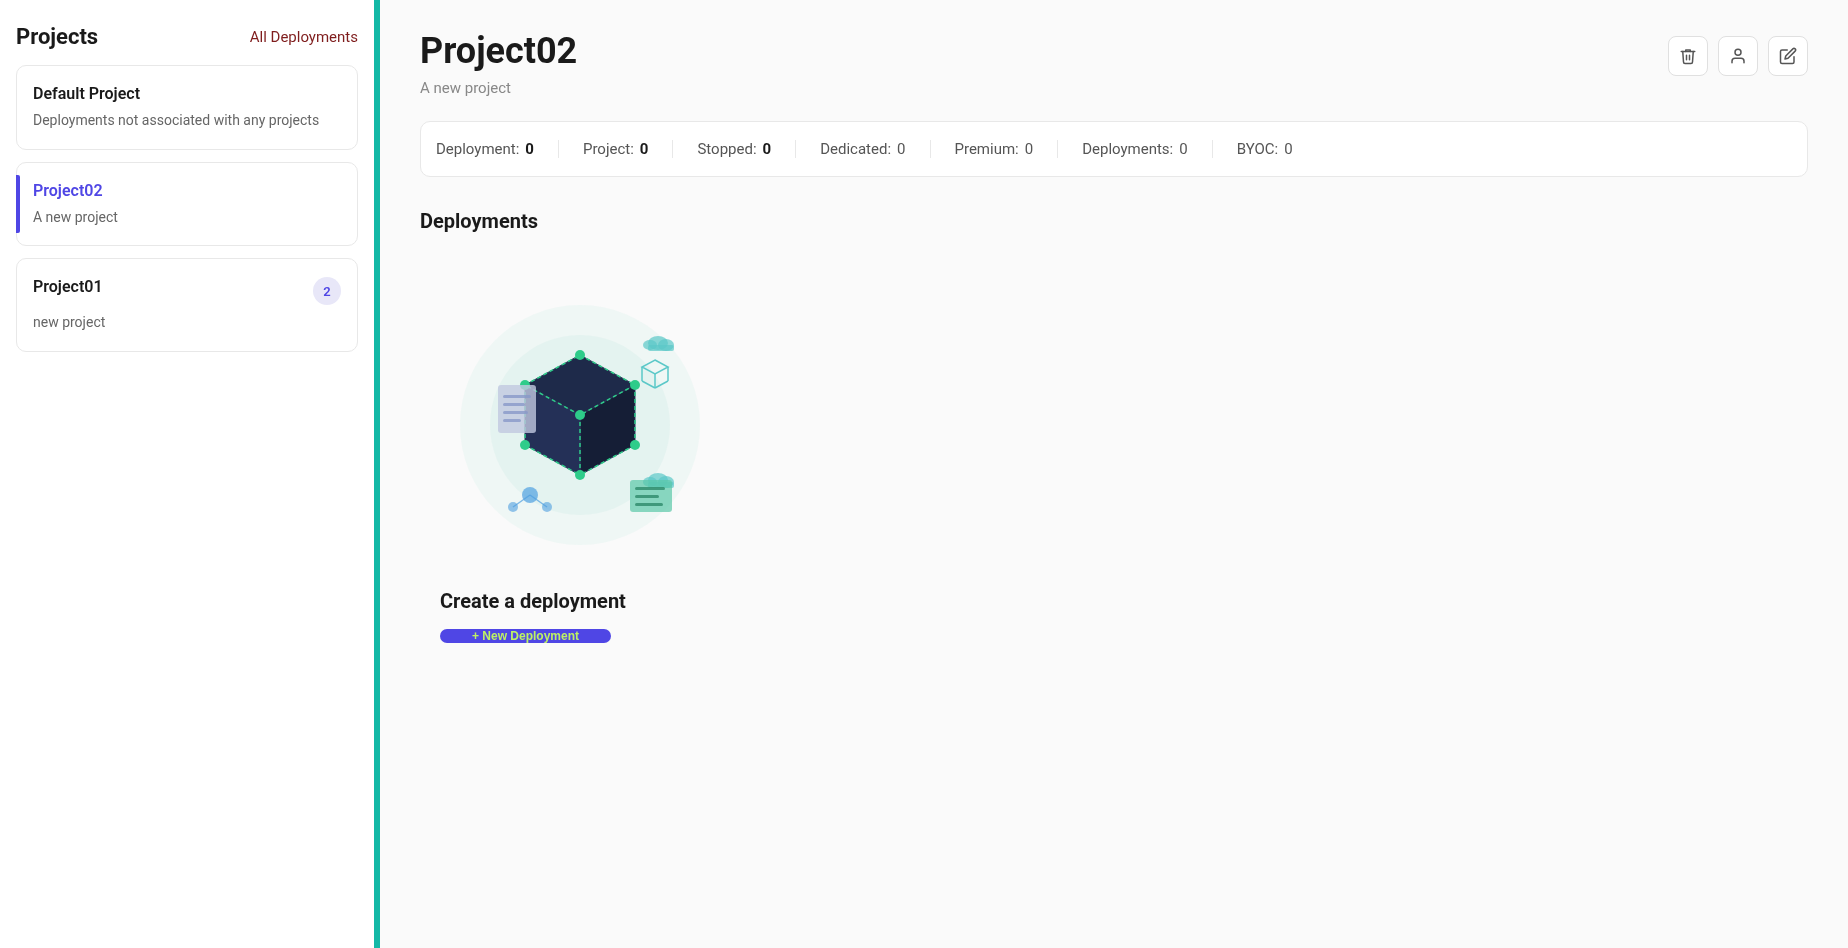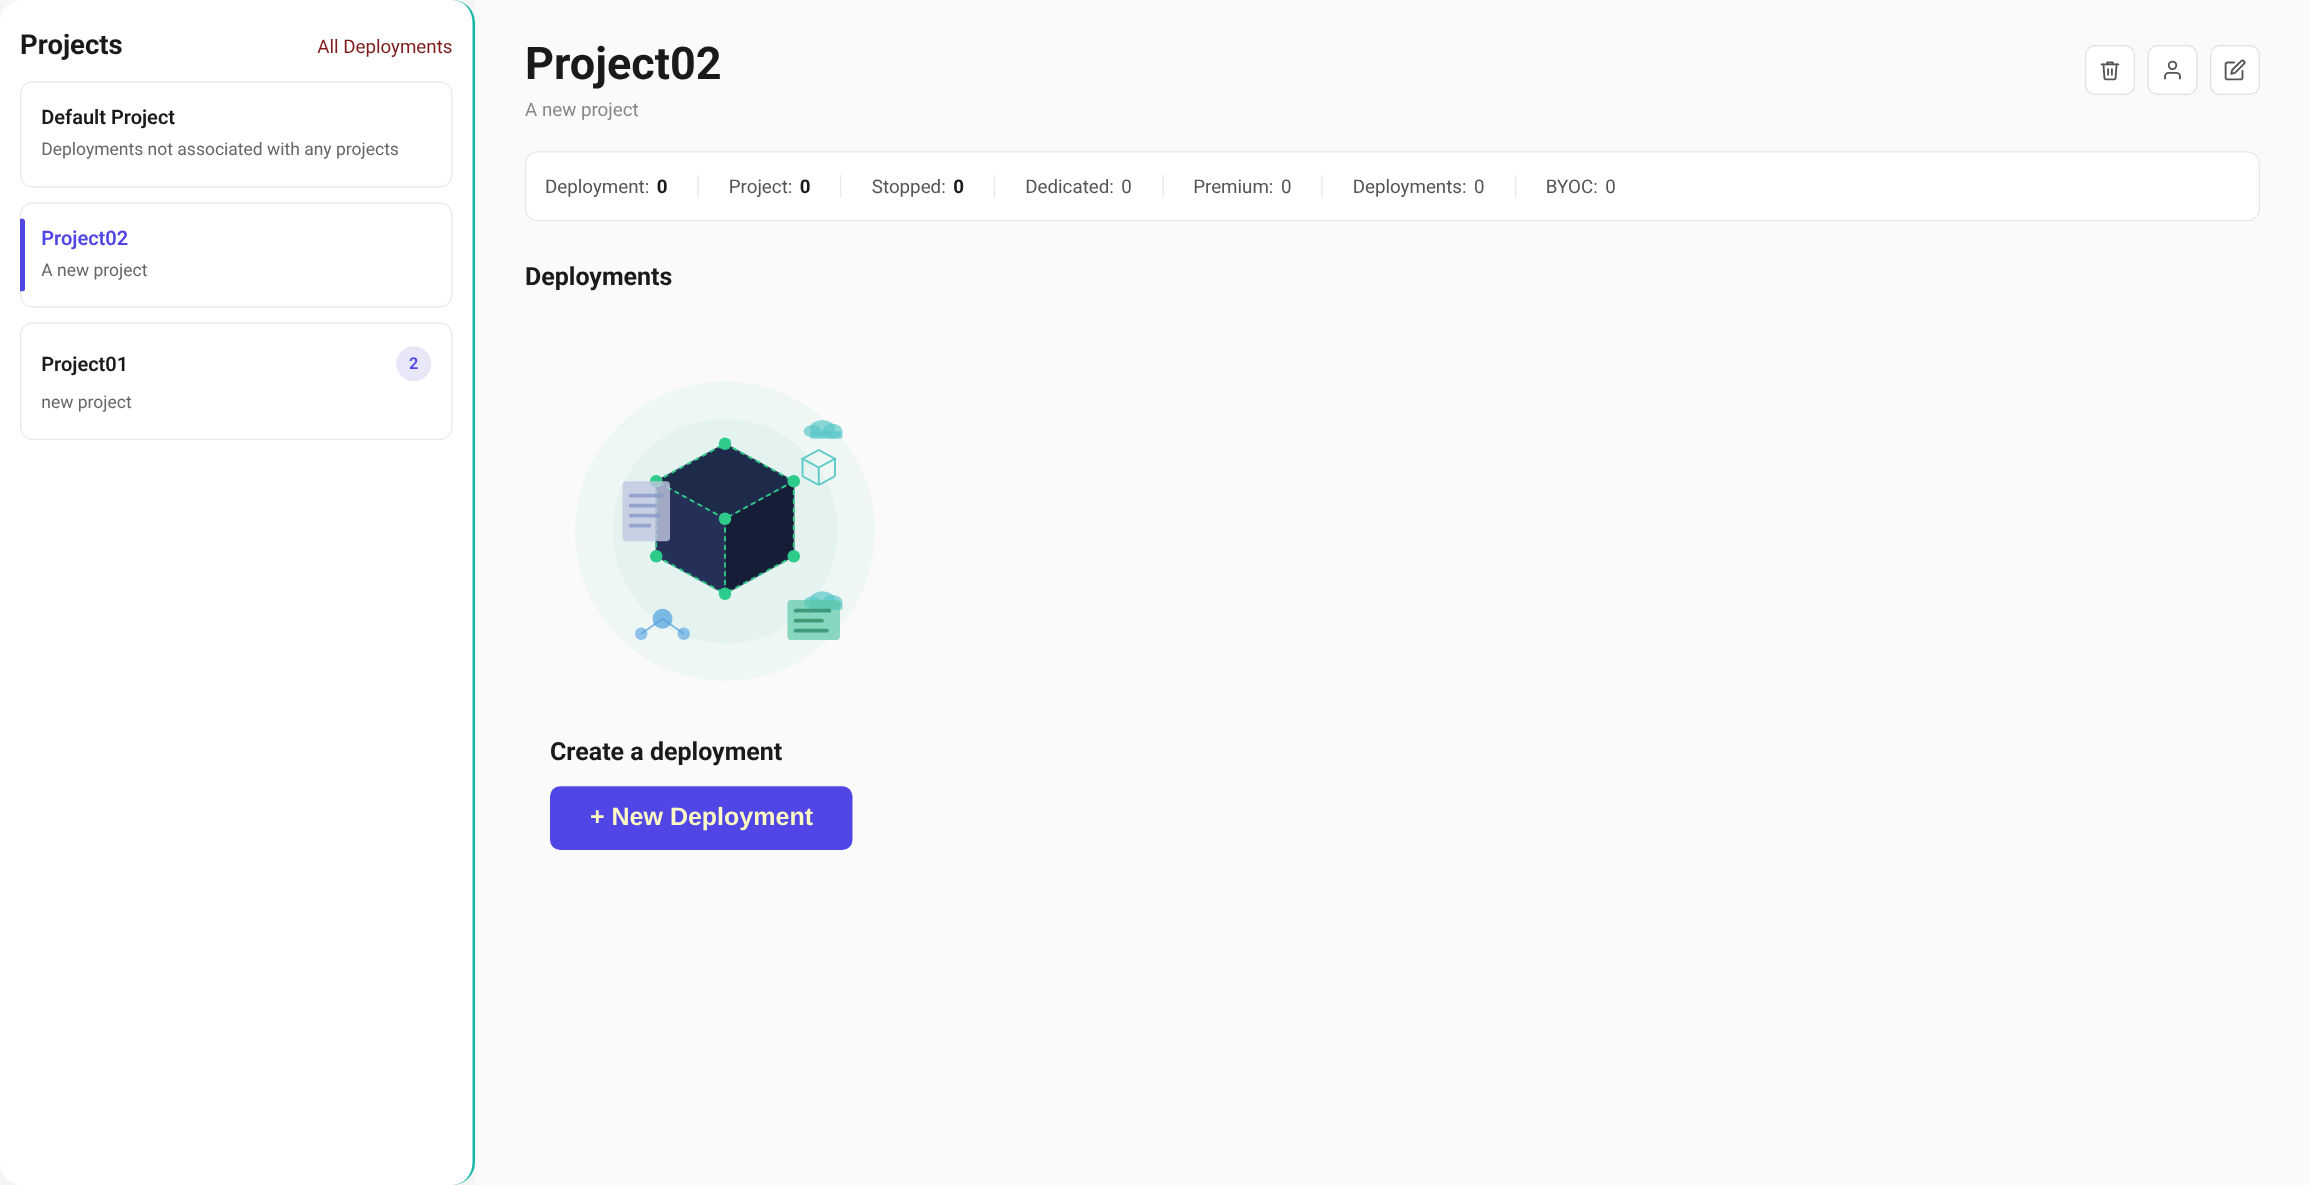--- a/index.html
+++ b/index.html
@@ -10,23 +10,22 @@
       height: 948px;
       overflow: hidden;
     }
 
     
     .sidebar {
       width: 380px;
       min-width: 380px;
       background: #fff;
       padding: 24px 16px;
-      border-right: 2px solid #14b8a6;
+      border-right: 6px solid #14b8a6;
       overflow-y: auto;
-      border-radius: 18px;
     }
     .sidebar-header {
       display: flex;
       align-items: center;
       justify-content: space-between;
       margin-bottom: 16px;
     }
     .sidebar-title {
       font-size: 22px;
       font-weight: 700;
@@ -73,21 +72,21 @@
       position: absolute;
       left: -1px;
       top: 12px;
       bottom: 12px;
       width: 4px;
       background: #4f46e5;
       border-radius: 0 2px 2px 0;
     }
     .project-card-header {
       display: flex;
-      align-items: center;
+      align-items: flex-start;
       justify-content: space-between;
       margin-bottom: 8px;
     }
     .project-name {
       font-size: 16px;
       font-weight: 600;
       color: #1a1a1a;
     }
     .project-name.active { color: #4f46e5; }
     .project-desc {
@@ -210,25 +209,25 @@
     .empty-desc {
       font-size: 15px;
       color: #888;
       text-align: center;
       max-width: 560px;
       line-height: 1.6;
       margin-bottom: 28px;
     }
     .new-deployment-btn {
       background: #4f46e5;
-      color: #fef9c3;
+      color: #bef264;
       border: none;
       border-radius: 8px;
-      padding: 14px 32px;
-      font-size: 20px;
+      padding: 0 32px;
+      font-size: 12px;
       font-weight: 600;
       cursor: pointer;
       display: flex;
       align-items: center;
       gap: 8px;
     }
   </style>
 </head>
 <body>
 

